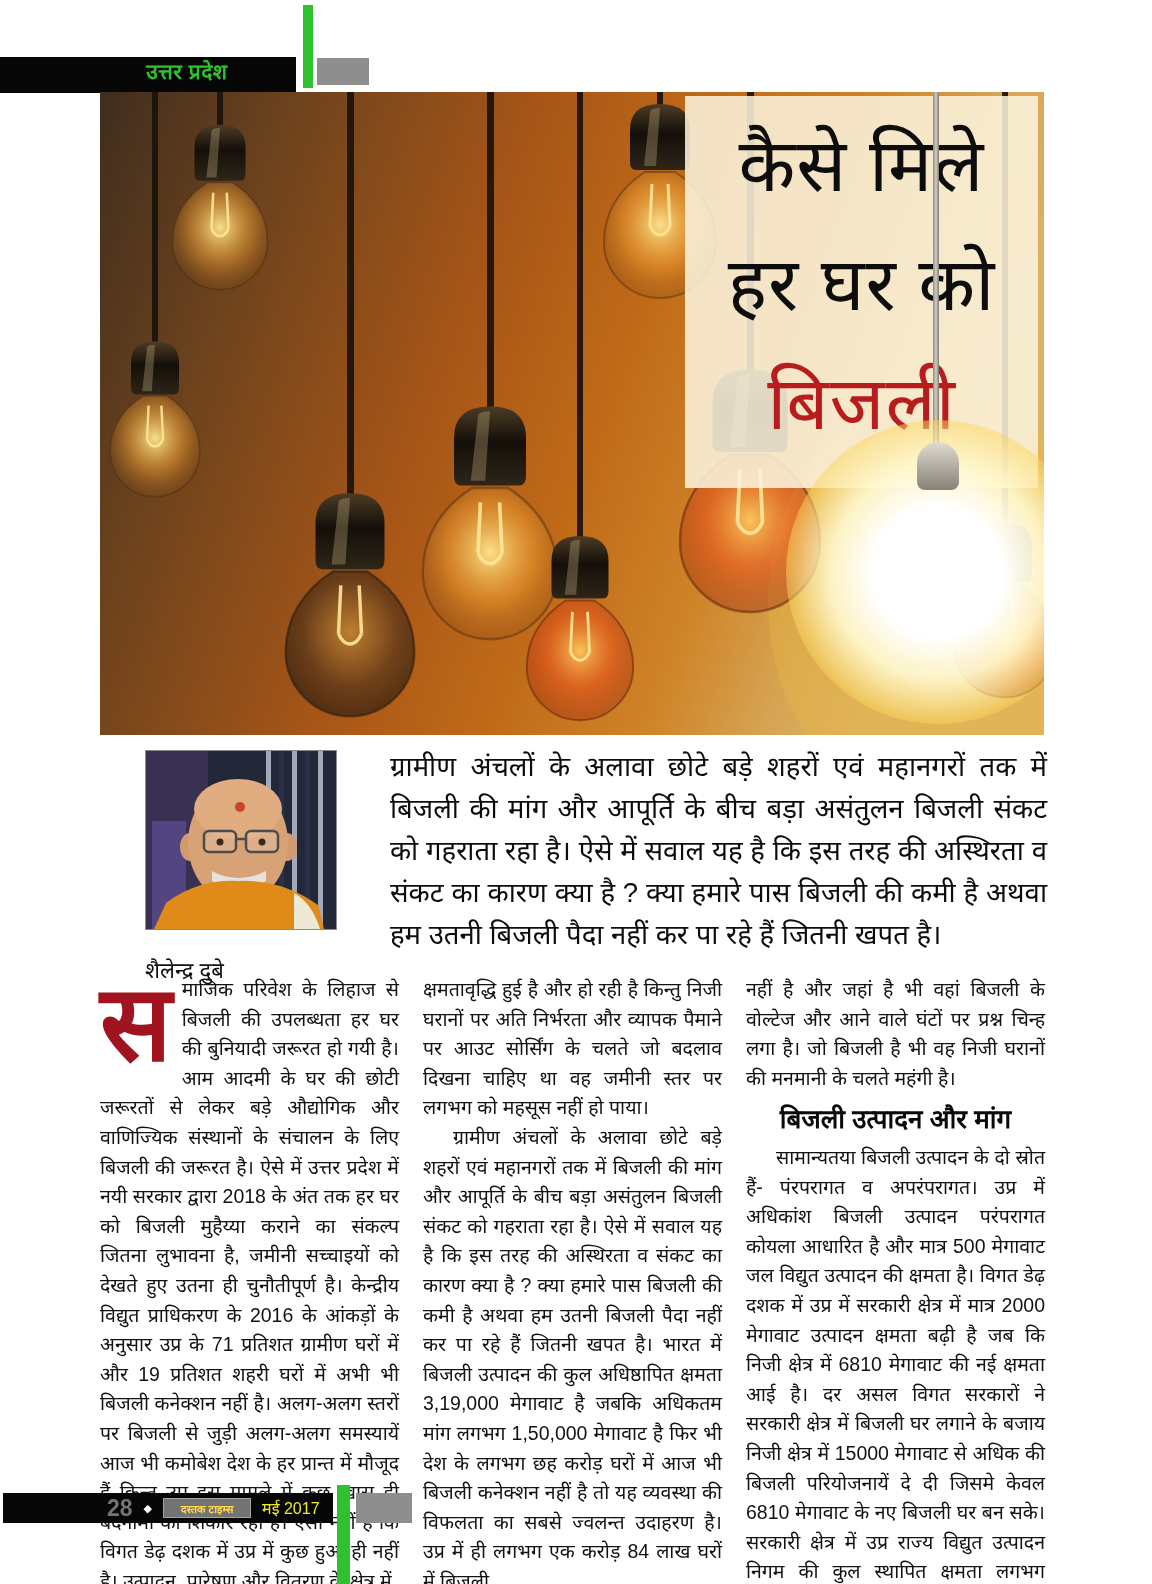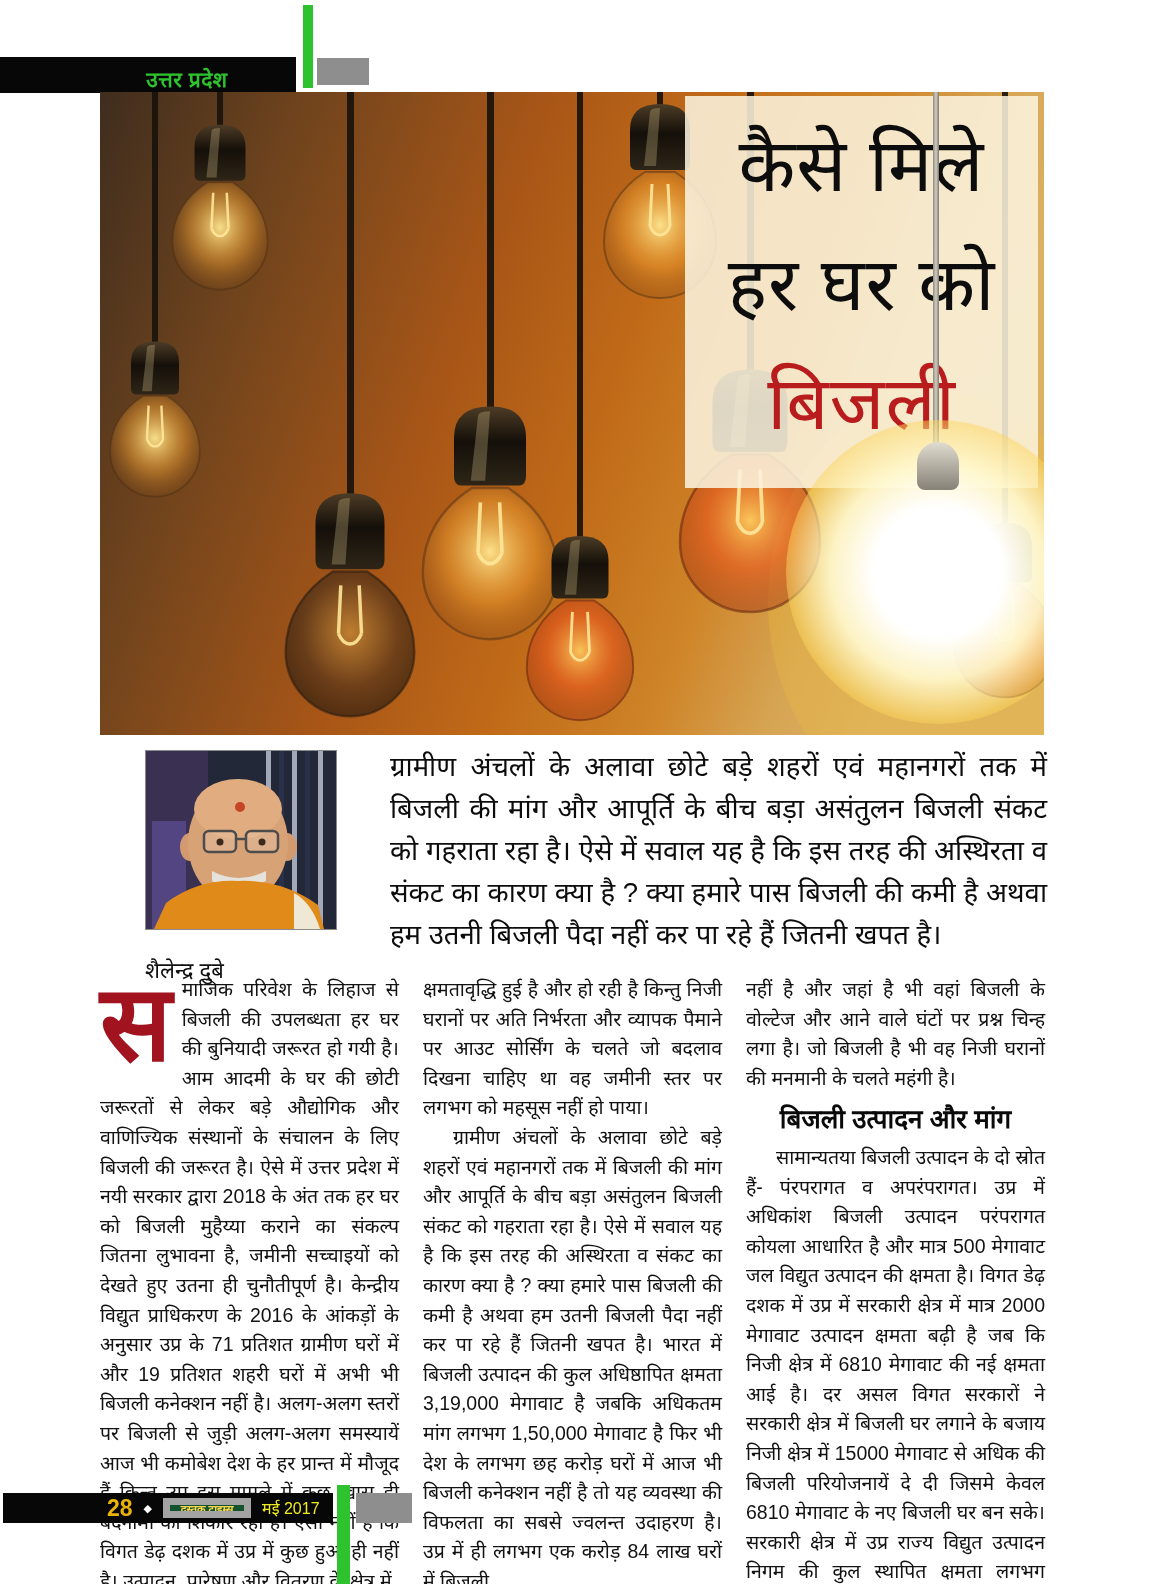--- a/index.html
+++ b/index.html
@@ -1,21 +1,21 @@
 <!DOCTYPE html>
 <html><head>
 <meta charset="utf-8">
 <style>
   html,body{margin:0;padding:0;background:#e8e8e8;}
   .page{position:relative;width:1152px;height:1584px;background:#ffffff;overflow:hidden;
         font-family:"Liberation Sans","DejaVu Sans",sans-serif;margin:0 auto;}
   .abs{position:absolute;}
 
   
-  .top-bar{left:0;top:57px;width:296px;height:36px;background:#070707;display:flex;align-items:flex-end;
+  .top-bar{left:0;top:57px;width:296px;height:36px;background:#070707;display:flex;align-items:flex-start;
            justify-content:center;padding-left:78px;box-sizing:border-box;}
   .region-label{color:#2ec32e;font-size:21px;font-weight:bold;letter-spacing:.5px;}
   .top-green-bar{left:303px;top:5px;width:10px;height:83px;background:#2ec32e;}
   .top-gray-box{left:317px;top:58px;width:52px;height:27px;background:#8e8e8e;}
 
   
   .hero{left:100px;top:92px;width:944px;height:643px;overflow:hidden;}
   .hero svg{position:absolute;left:0;top:0;}
   .title-box{position:absolute;left:585px;top:4px;width:353px;height:392px;
              background:rgba(250,242,221,.88);text-align:center;padding-top:10px;box-sizing:border-box;}
@@ -42,25 +42,25 @@
   .col{width:299px;font-size:19.5px;line-height:29.6px;text-align:justify;color:#121212;}
   .col p{margin:0;}
   .indent{text-indent:30px;}
   .dropcap{float:left;font-size:106px;line-height:84px;font-weight:bold;color:#a21320;
            margin:8px 10px 0 0;font-family:"Liberation Serif","DejaVu Serif",serif;}
   .subhead{margin:12px 0 8px;font-size:26px;text-align:center;font-weight:bold;color:#0a0a0a;}
 
   
   .footer-bar{left:3px;top:1493px;width:330px;height:30px;background:#070707;display:flex;
               align-items:center;gap:11px;padding-left:104px;box-sizing:border-box;}
-  .pg{color:#eab308;font-size:23px;font-weight:bold;}
+  .pg{color:#737373;font-size:23px;font-weight:bold;}
   .diamond{color:#ffffff;font-size:11px;}
-  .logo{width:88px;height:20px;background:#14532d;color:#ffd84d;font-size:11px;font-weight:bold;
+  .logo{width:88px;height:20px;background:#737373;color:#ffd84d;font-size:11px;font-weight:bold;
         display:flex;align-items:center;justify-content:center;filter:blur(.45px);
-        white-space:nowrap;overflow:hidden;border:7px solid #a3a3a3;box-sizing:border-box;}
+        white-space:nowrap;overflow:hidden;border:1px solid #a3a3a3;box-sizing:border-box;}
   .footer-date{color:#eeeb1e;font-size:16px;font-weight:normal;}
   .bottom-green-bar{left:337px;top:1485px;width:13px;height:99px;background:#2ec32e;}
   .bottom-gray-box{left:356px;top:1493px;width:56px;height:30px;background:#8e8e8e;}
 </style>
 </head>
 <body>
 
 <div class="page">
 
   <div class="abs top-bar">

